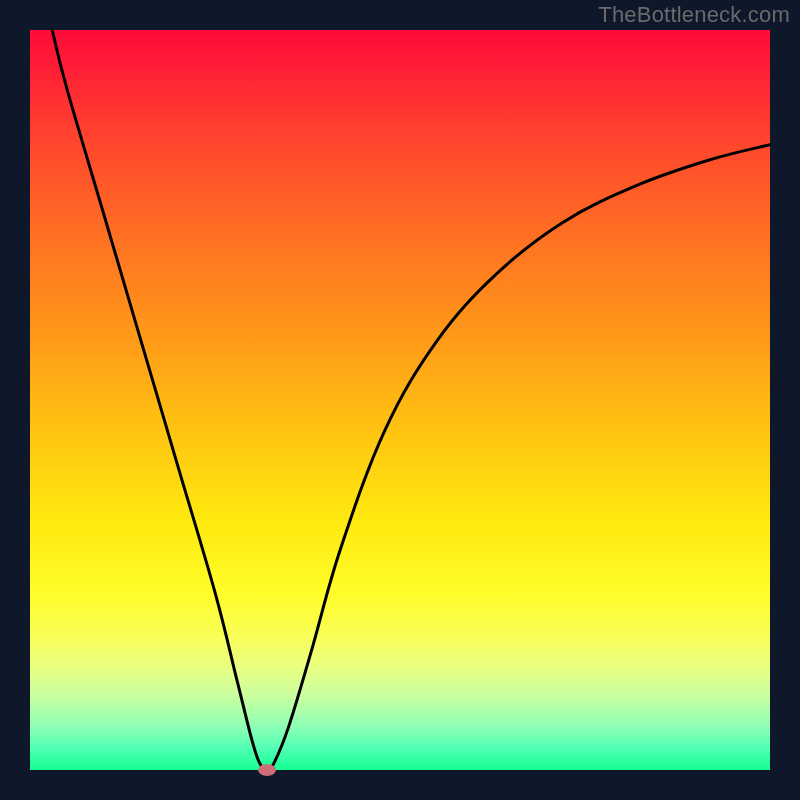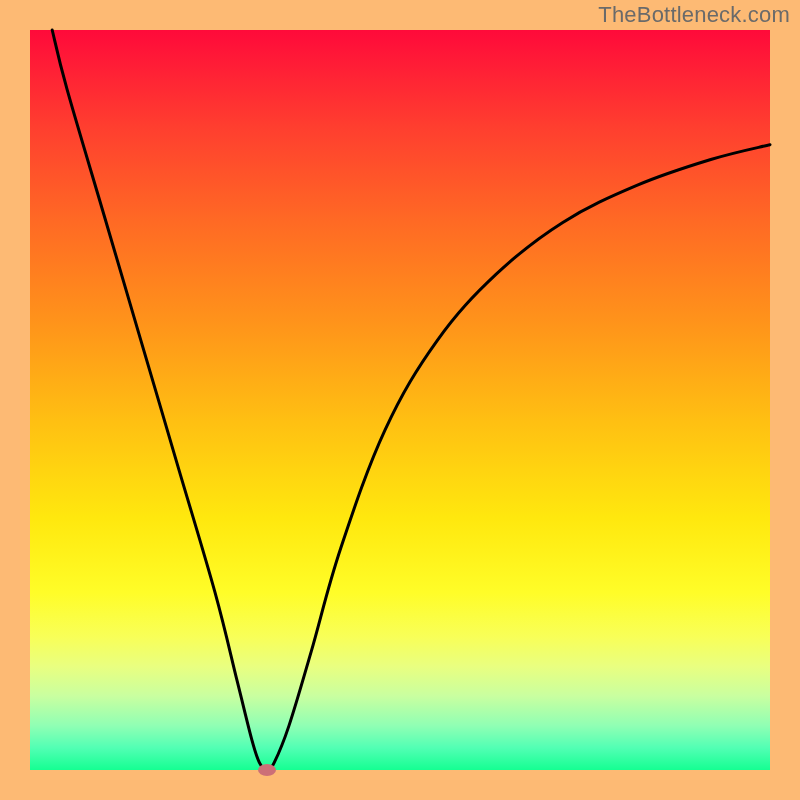--- a/index.html
+++ b/index.html
@@ -8,21 +8,21 @@
     width: 800px;
     height: 800px;
     background: #000;
     overflow: hidden;
     font-family: Arial, Helvetica, sans-serif;
   }
   .frame {
     position: relative;
     width: 800px;
     height: 800px;
-    background: #fdba74;
+    background: #0f172a;
   }
   .watermark {
     position: absolute;
     top: 2px;
     right: 10px;
     color: #6a6a6a;
     font-size: 22px;
     font-weight: 500;
     letter-spacing: 0.2px;
     z-index: 10;

